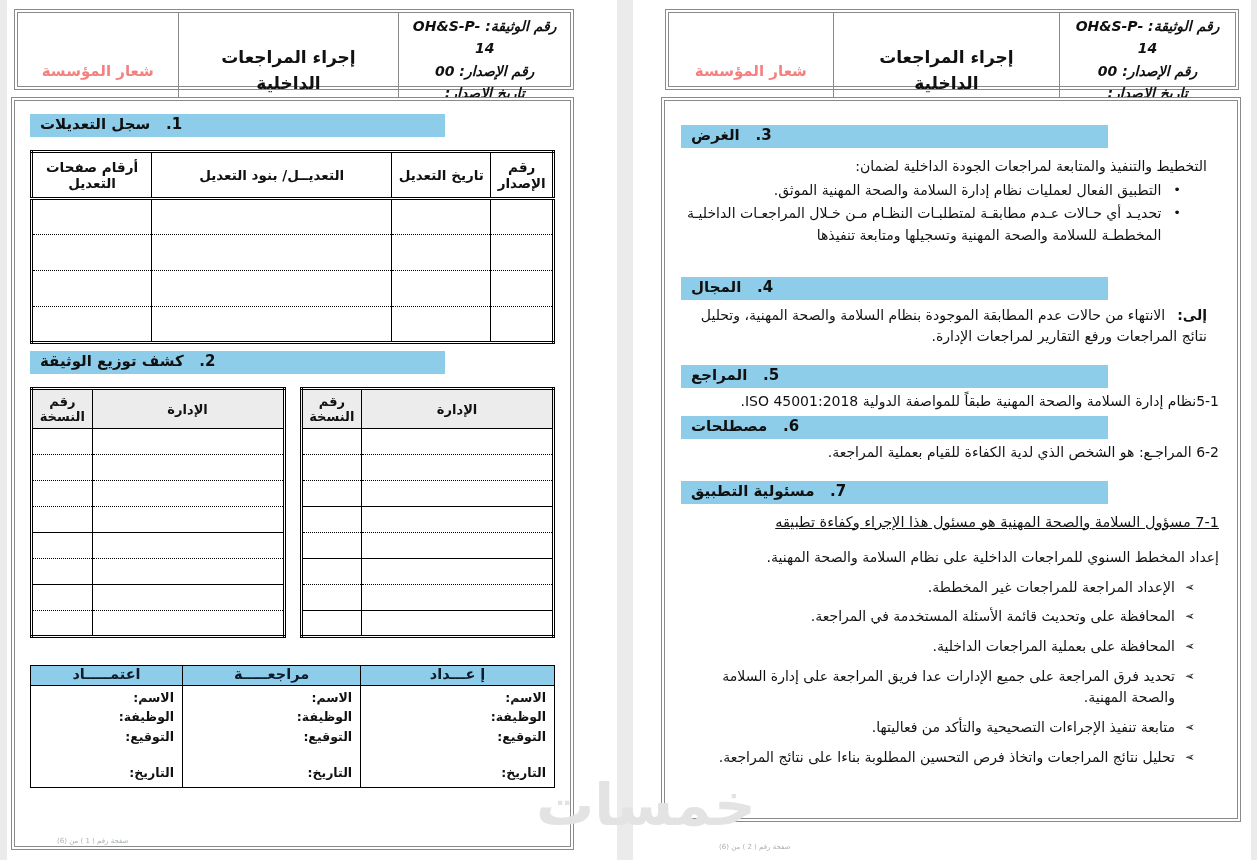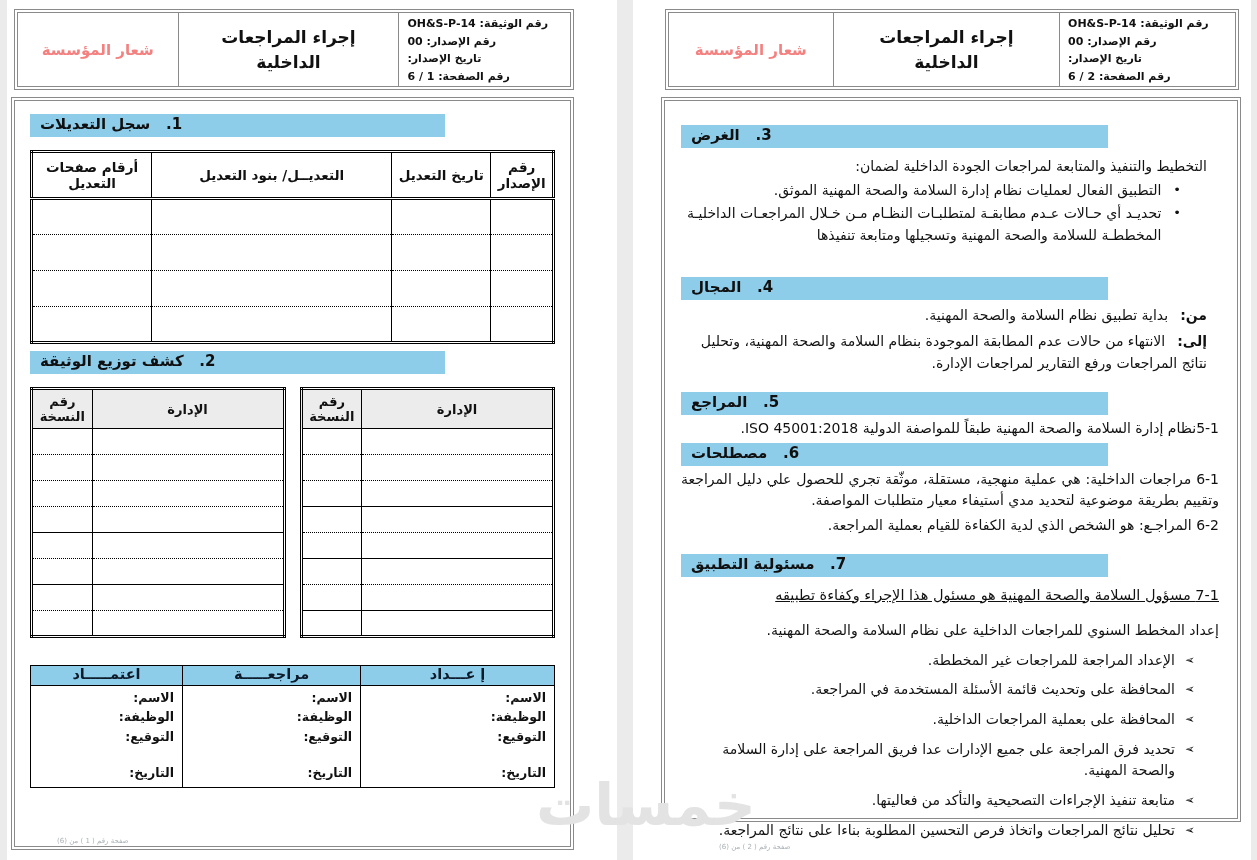--- a/index.html
+++ b/index.html
@@ -17,21 +17,21 @@
   .page-1 { left:7px;   width:610px; height:860px; }
   .page-2 { left:633px; width:618px; height:860px; }
 
   
   .hdr-box { position:absolute; border:4px double #8a8a8a; background:#fff; }
   .page-1 .hdr-box { left:7px;  top:9px; width:560px; height:81px; }
   .page-2 .hdr-box { left:32px; top:9px; width:574px; height:81px; }
   table.hdr-table { width:100%; height:100%; border-collapse:collapse; direction:rtl; }
   table.hdr-table td { vertical-align:middle; }
   table.hdr-table td + td { border-right:1px solid #8a8a8a; }
-  .hdr-info { width:31%; padding:2px 8px; font-size:11px; font-weight:bold; text-align:left; line-height:1.6; }
+  .hdr-info { width:31%; padding:2px 8px; font-size:14px; font-weight:bold; text-align:center; line-height:1.6;font-style:italic; }
   .hdr-title { width:40%; text-align:center; font-size:17px; font-weight:bold; line-height:1.5; padding:0 22px; }
   .hdr-logo  { width:29%; text-align:center; font-size:15px; font-weight:bold; color:#f4807f; }
 
   
   .content-frame { position:absolute; border:4px double #8a8a8a; background:#fff; direction:rtl; }
   .page-1 .content-frame { left:4px;  top:97px; width:563px; height:753px; padding:13px 15px; }
   .page-2 .content-frame { left:28px; top:97px; width:580px; height:725px; padding:24px 16px 8px; }
 
   .section-bar {
     background:#8dcdea; width:79%; margin:0; margin-left:auto; margin-right:0;
@@ -314,28 +314,26 @@
     <div class="bullet">
       <span class="b-dot">•</span>
       <p>التطبيق الفعال لعمليات نظام إدارة السلامة والصحة المهنية الموثق.</p>
     </div>
     <div class="bullet">
       <span class="b-dot">•</span>
       <p class="just">تحديـد أي حـالات عـدم مطابقـة لمتطلبـات النظـام مـن خـلال المراجعـات الداخليـة المخططـة للسلامة والصحة المهنية وتسجيلها ومتابعة تنفيذها</p>
     </div>
 
     <div class="section-bar mt-sec"><span>4.&nbsp;&nbsp; المجال</span></div>
-    <p class="kv"><b>من:</b><span>بداية تطبيق نظام السلامة والصحة المهنية.</span></p>
     <p class="kv"><b>إلى:</b><span>الانتهاء من حالات عدم المطابقة الموجودة بنظام السلامة والصحة المهنية، وتحليل نتائج المراجعات ورفع التقارير لمراجعات الإدارة.</span></p>
 
     <div class="section-bar mt-sec2"><span>5.&nbsp;&nbsp; المراجع</span></div>
     <p class="ref-item">5-1نظام إدارة السلامة والصحة المهنية طبقاً للمواصفة الدولية ISO 45001:2018.</p>
 
     <div class="section-bar" style="margin-top:3px;"><span>6.&nbsp;&nbsp; مصطلحات</span></div>
-    <p class="term-item term-just">6-1 مراجعات الداخلية: هي عملية منهجية، مستقلة، موثّقة تجري للحصول علي دليل المراجعة وتقييم بطريقة موضوعية لتحديد مدي أستيفاء معيار متطلبات المواصفة.</p>
     <p class="term-item">6-2 المراجـع: هو الشخص الذي لدية الكفاءة للقيام بعملية المراجعة.</p>
 
     <div class="section-bar mt-sec2"><span>7.&nbsp;&nbsp; مسئولية التطبيق</span></div>
     <p class="resp-1 u-line">7-1 مسؤول السلامة والصحة المهنية هو مسئول هذا الإجراء وكفاءة تطبيقه</p>
     <p class="resp-3">إعداد المخطط السنوي للمراجعات الداخلية على نظام السلامة والصحة المهنية.</p>
 
     <div class="abullet">
       <span class="arr">➢</span>
       <p>الإعداد المراجعة للمراجعات غير المخططة.</p>
     </div>

